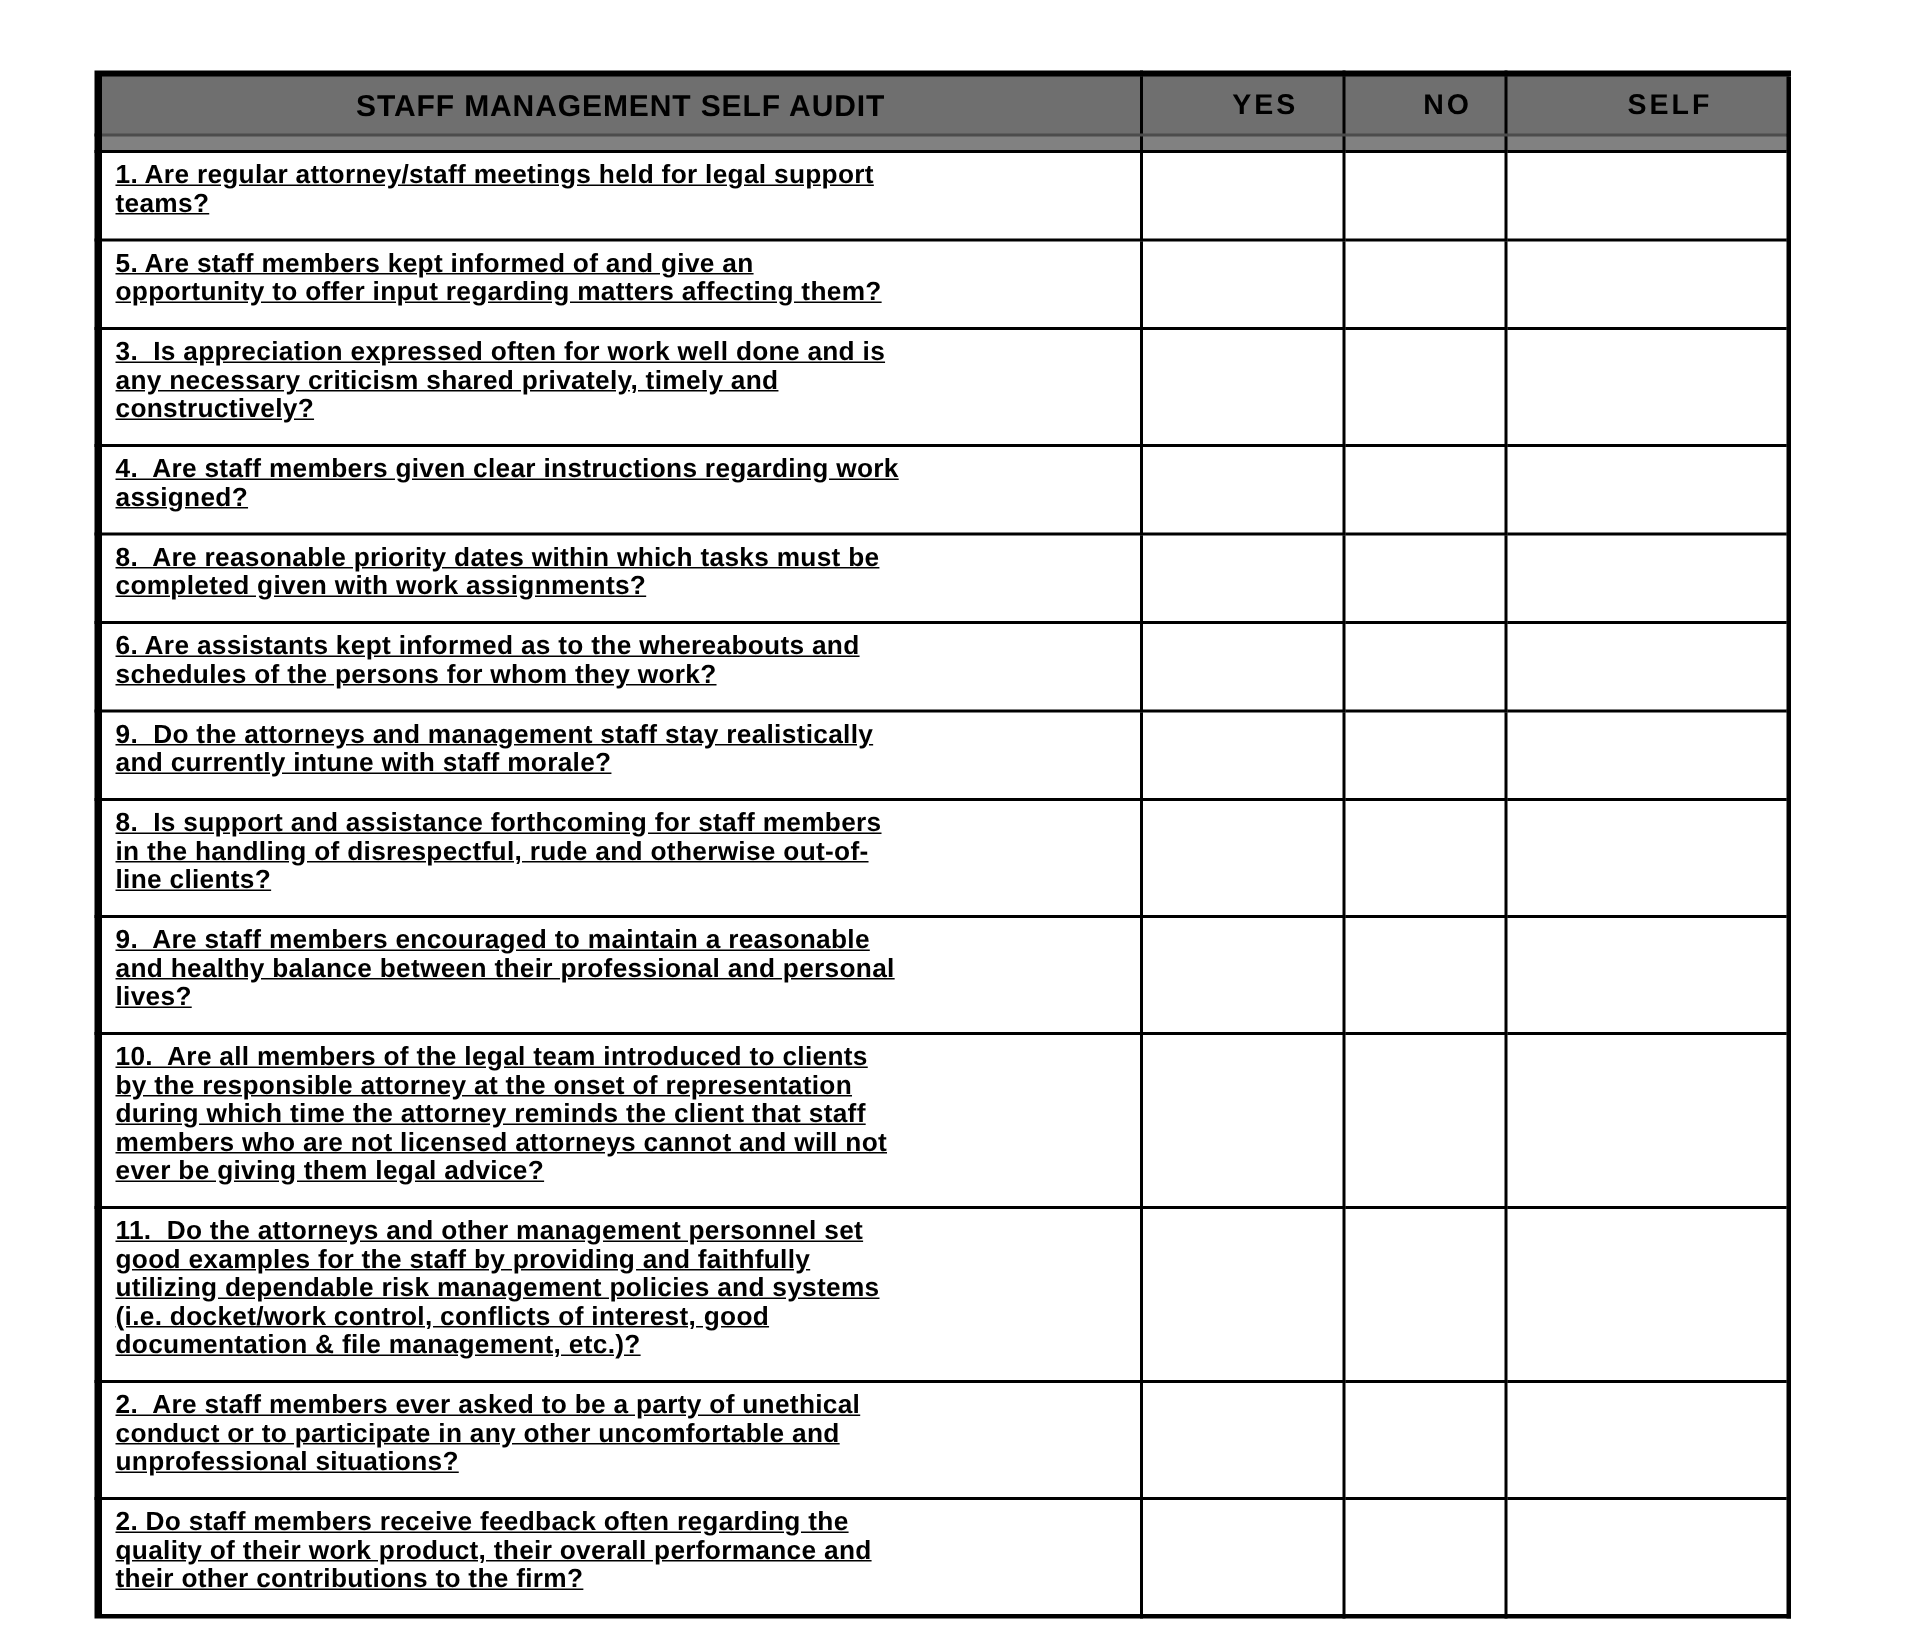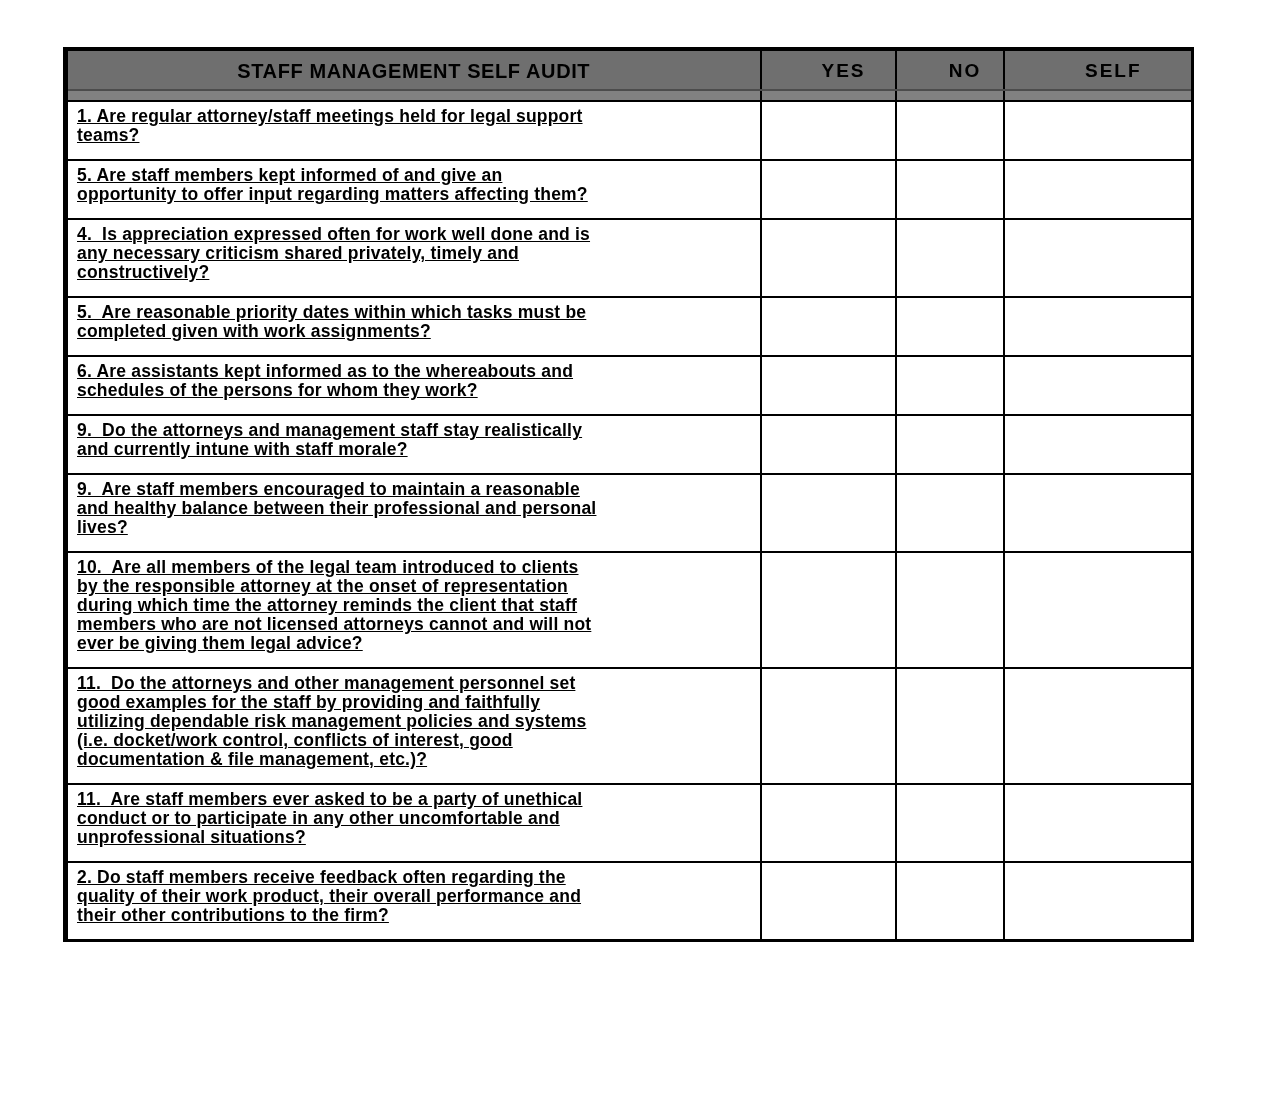--- a/index.html
+++ b/index.html
@@ -114,44 +114,59 @@
         <td class="ans"></td>
       </tr>
       <tr class="qrow">
         <td class="q">5. Are staff members kept informed of and give an
 opportunity to offer input regarding matters affecting them?</td>
         <td class="ans"></td>
         <td class="ans"></td>
         <td class="ans"></td>
       </tr>
       <tr class="qrow">
-        <td class="q">4.  Is appreciation expressed often for work well done and is
+        <td class="q">3.  Is appreciation expressed often for work well done and is
 any necessary criticism shared privately, timely and
 constructively?</td>
         <td class="ans"></td>
         <td class="ans"></td>
         <td class="ans"></td>
       </tr>
       <tr class="qrow">
-        <td class="q">5.  Are reasonable priority dates within which tasks must be
+        <td class="q">4.  Are staff members given clear instructions regarding work
+assigned?</td>
+        <td class="ans"></td>
+        <td class="ans"></td>
+        <td class="ans"></td>
+      </tr>
+      <tr class="qrow">
+        <td class="q">8.  Are reasonable priority dates within which tasks must be
 completed given with work assignments?</td>
         <td class="ans"></td>
         <td class="ans"></td>
         <td class="ans"></td>
       </tr>
       <tr class="qrow">
         <td class="q">6. Are assistants kept informed as to the whereabouts and
 schedules of the persons for whom they work?</td>
         <td class="ans"></td>
         <td class="ans"></td>
         <td class="ans"></td>
       </tr>
       <tr class="qrow">
         <td class="q">9.  Do the attorneys and management staff stay realistically
 and currently intune with staff morale?</td>
+        <td class="ans"></td>
+        <td class="ans"></td>
+        <td class="ans"></td>
+      </tr>
+      <tr class="qrow">
+        <td class="q">8.  Is support and assistance forthcoming for staff members
+in the handling of disrespectful, rude and otherwise out-of-
+line clients?</td>
         <td class="ans"></td>
         <td class="ans"></td>
         <td class="ans"></td>
       </tr>
       <tr class="qrow">
         <td class="q">9.  Are staff members encouraged to maintain a reasonable
 and healthy balance between their professional and personal
 lives?</td>
         <td class="ans"></td>
         <td class="ans"></td>
@@ -171,21 +186,21 @@
         <td class="q">11.  Do the attorneys and other management personnel set
 good examples for the staff by providing and faithfully
 utilizing dependable risk management policies and systems
 (i.e. docket/work control, conflicts of interest, good
 documentation &amp; file management, etc.)?</td>
         <td class="ans"></td>
         <td class="ans"></td>
         <td class="ans"></td>
       </tr>
       <tr class="qrow">
-        <td class="q">11.  Are staff members ever asked to be a party of unethical
+        <td class="q">2.  Are staff members ever asked to be a party of unethical
 conduct or to participate in any other uncomfortable and
 unprofessional situations?</td>
         <td class="ans"></td>
         <td class="ans"></td>
         <td class="ans"></td>
       </tr>
       <tr class="qrow">
         <td class="q">2. Do staff members receive feedback often regarding the
 quality of their work product, their overall performance and
 their other contributions to the firm?</td>

